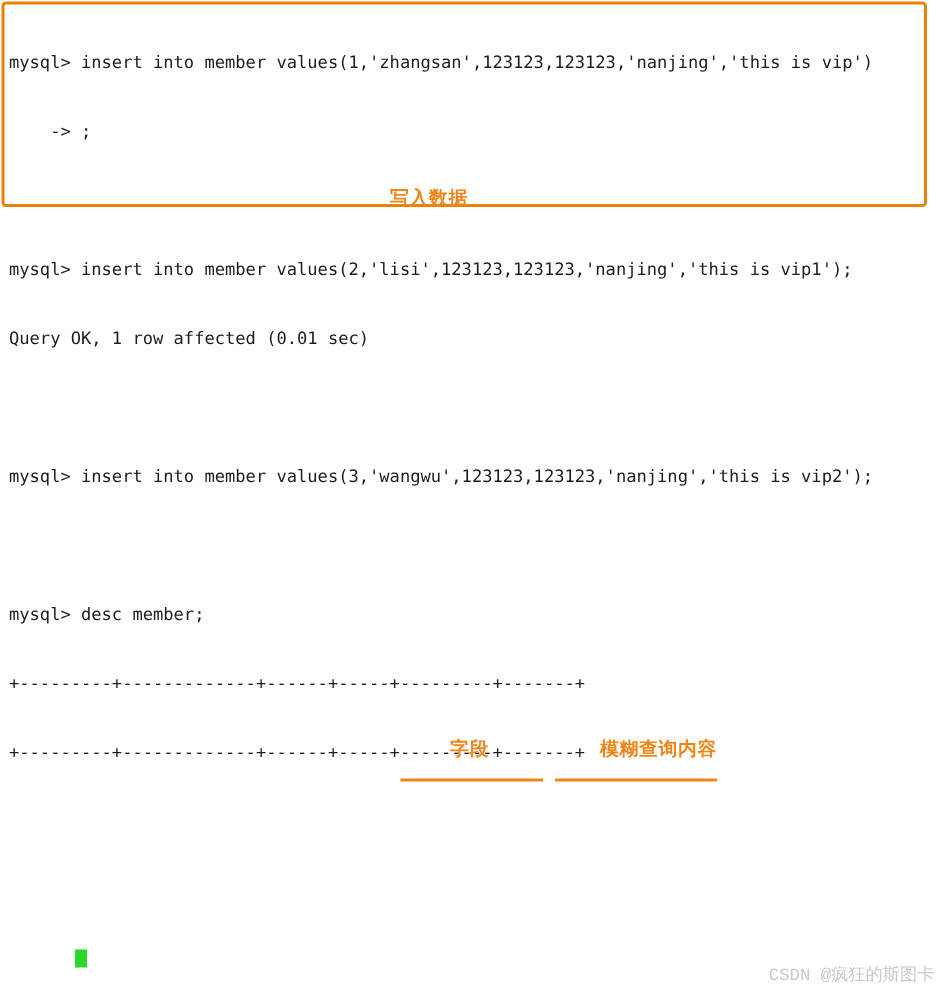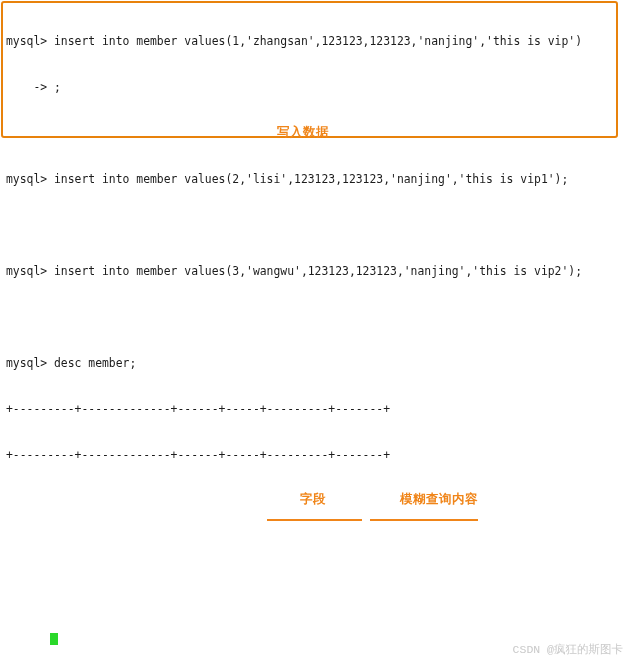--- a/index.html
+++ b/index.html
@@ -47,21 +47,21 @@
 
   .anno {
     position: absolute;
     color: #f08519;
     font-family: "DejaVu Sans", "Liberation Sans", sans-serif;
     font-size: 12.5px;
     font-weight: 600;
     white-space: pre;
     letter-spacing: 0.5px;
   }
-  #anno-write { left: 277px; top: 124px; }
+  #anno-write { left: 260px; top: 124px; }
   #anno-field { left: 300px; top: 491px; font-family: Liberation Mono, monospace; }
   #anno-fuzzy { left: 400px; top: 491px; }
 
   .underline-mark {
     position: absolute;
     height: 2px;
     background: #f08519;
   }
   #ul-match { left: 267px; top: 519px; width: 95px; }
   #ul-against { left: 370px; top: 519px; width: 108px; }
@@ -88,20 +88,21 @@
 </head>
 <body>
 
 <div id="screen">
 
   <div class="term">
     <div class="line">mysql&gt; insert into member values(1,'zhangsan',123123,123123,'nanjing','this is vip')</div>
     <div class="line">    -&gt; ;</div>
     <div class="line blank"></div>
     <div class="line">mysql&gt; insert into member values(2,'lisi',123123,123123,'nanjing','this is vip1');</div>
+    <div class="line">Query OK, 1 row affected (0.01 sec)</div>
     <div class="line blank"></div>
     <div class="line">mysql&gt; insert into member values(3,'wangwu',123123,123123,'nanjing','this is vip2');</div>
     <div class="line blank"></div>
     <div class="line">mysql&gt; desc member;</div>
     <div class="line">+---------+-------------+------+-----+---------+-------+</div>
     <div class="line">+---------+-------------+------+-----+---------+-------+</div>
     
     
     
     

